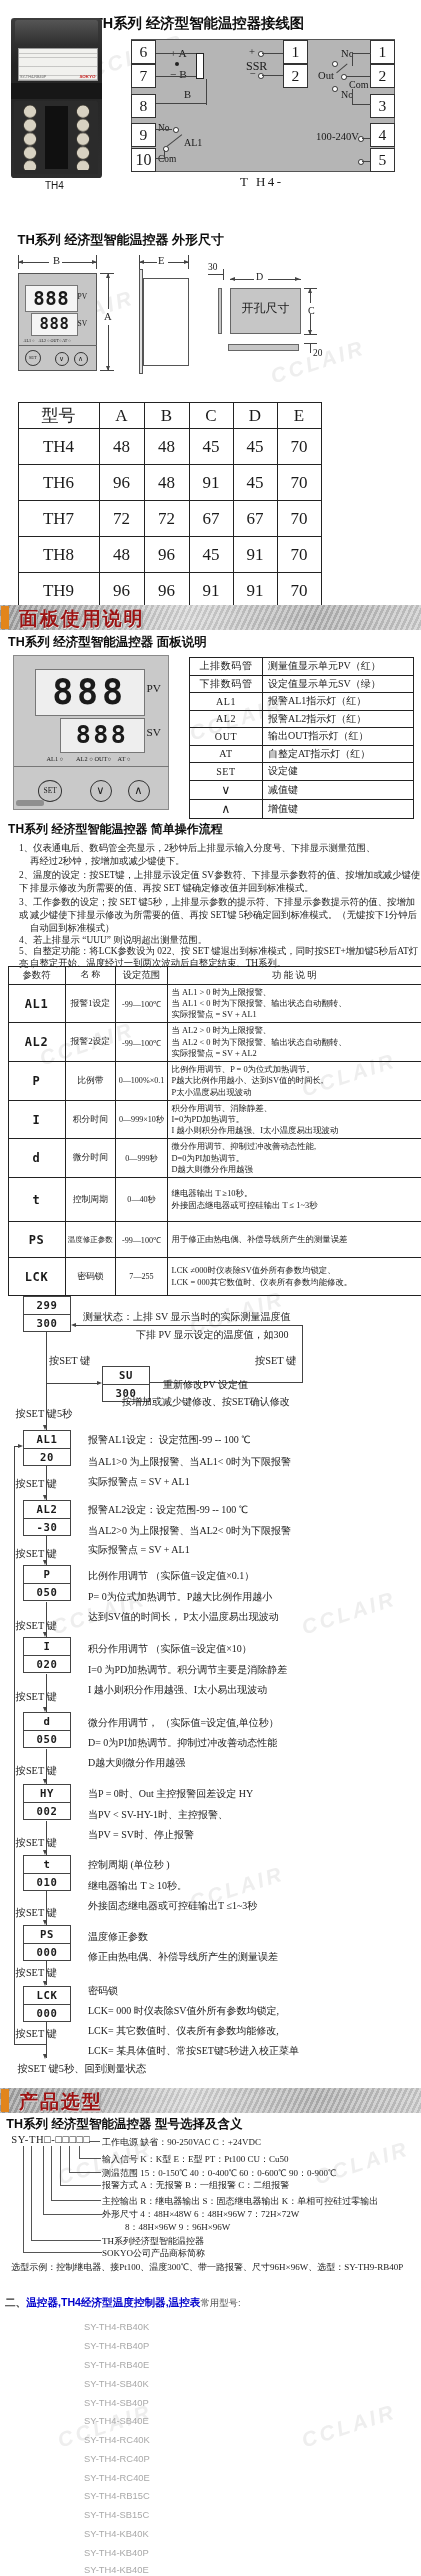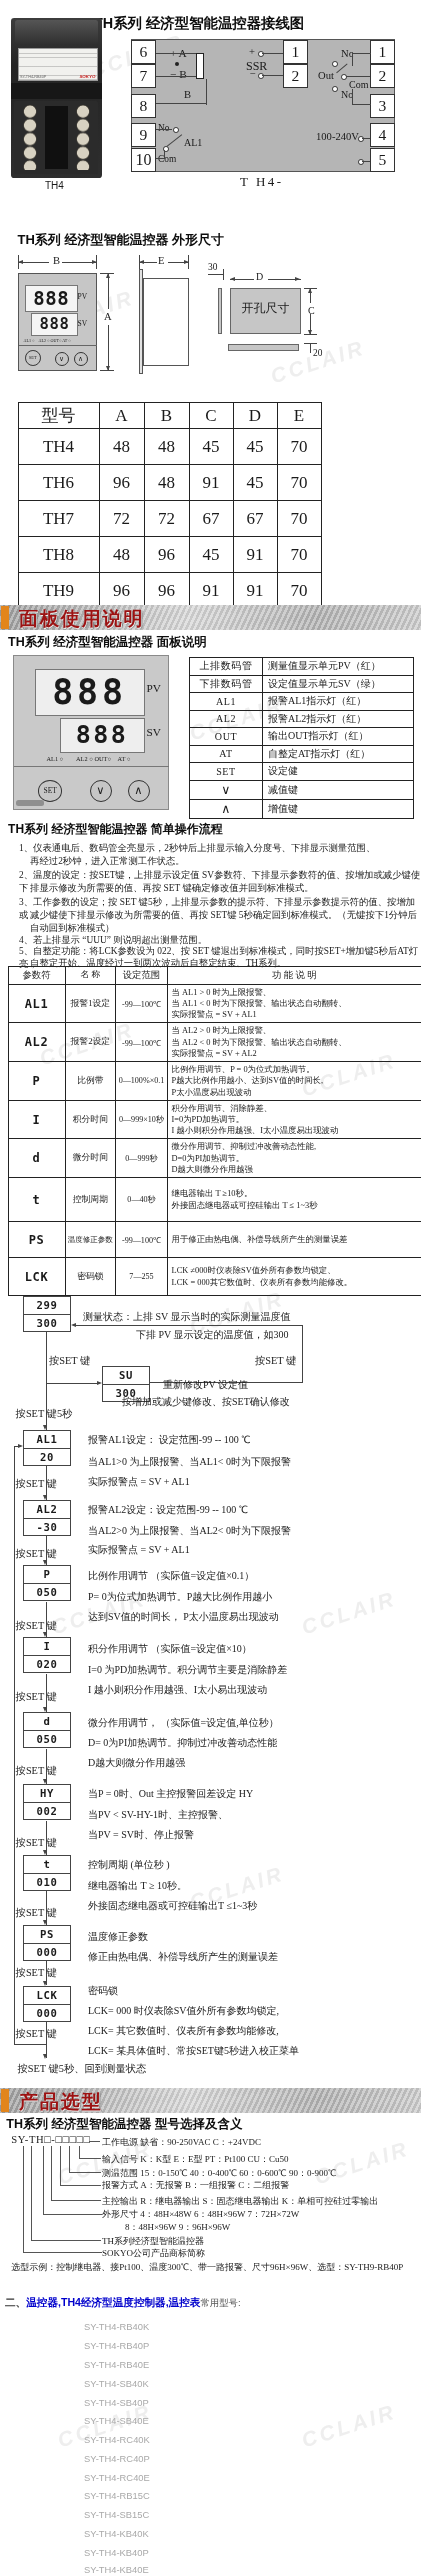--- a/index.html
+++ b/index.html
@@ -344,21 +344,21 @@
     <tr style="height:17.5px;">
           <td class="k" style="font-size:12.5px;">∧</td>
           <td class="v">增值键</td>
         </tr>
   </tbody>
     </table>
 
   <div class="h2" style="left:8.1px;top:821px;font-size:12px;">TH系列 经济型智能温控器 简单操作流程</div>
 
   <div class="abs" style="left:19px;top:842px;font-size:9.4px;">1、仪表通电后、数码管全亮显示，2秒钟后上排显示输入分度号、下排显示测量范围、</div>
-  <div class="abs" style="left:30px;top:855px;font-size:9.4px;">再经过2秒钟，进入正常测工作状态。</div>
+  <div class="abs" style="left:30px;top:855px;font-size:9.4px;">再经过2秒钟，按增加或减少键使下。</div>
   <div class="abs" style="left:19px;top:869px;font-size:9.4px;">2、温度的设定：按SET键，上排显示设定值 SV参数符、下排显示参数符的值、按增加或减少键使下</div>
   <div class="abs" style="left:30px;top:882px;font-size:9.4px;">排显示修改为所需要的值、再按 SET 键确定修改值并回到标准模式。</div>
   <div class="abs" style="left:19px;top:896px;font-size:9.4px;">3、工作参数的设定；按 SET 键5秒，上排显示参数的提示符、下排显示参数提示符的值、按增加或</div>
   <div class="abs" style="left:30px;top:909px;font-size:9.4px;">减少键使下排显示修改为所需要的值、再按 SET键 5秒确定回到标准模式。（无键按下1分钟后</div>
   <div class="abs" style="left:30px;top:922px;font-size:9.4px;">自动回到标准模式）</div>
   <div class="abs" style="left:19px;top:934px;font-size:9.4px;">4、若上排显示 “UUU” 则说明超出测量范围。</div>
   <div class="abs" style="left:19px;top:945px;font-size:9.4px;">5、自整定功能：将LCK参数设为 022、按 SET 键退出到标准模式，同时按SET+增加键5秒后AT灯亮，</div>
   <div class="abs" style="left:30px;top:957px;font-size:9.4px;">自整定开始、温度经过一到两次波动后自整定结束、TH系列。</div>
 
   <table class="partab">

